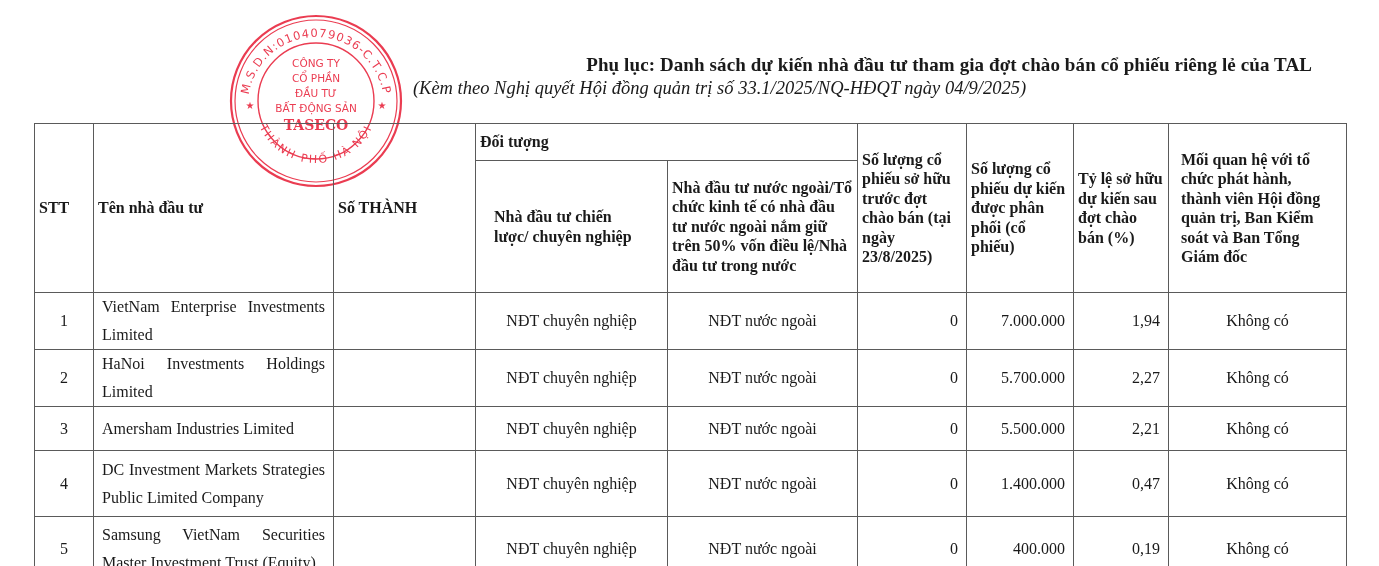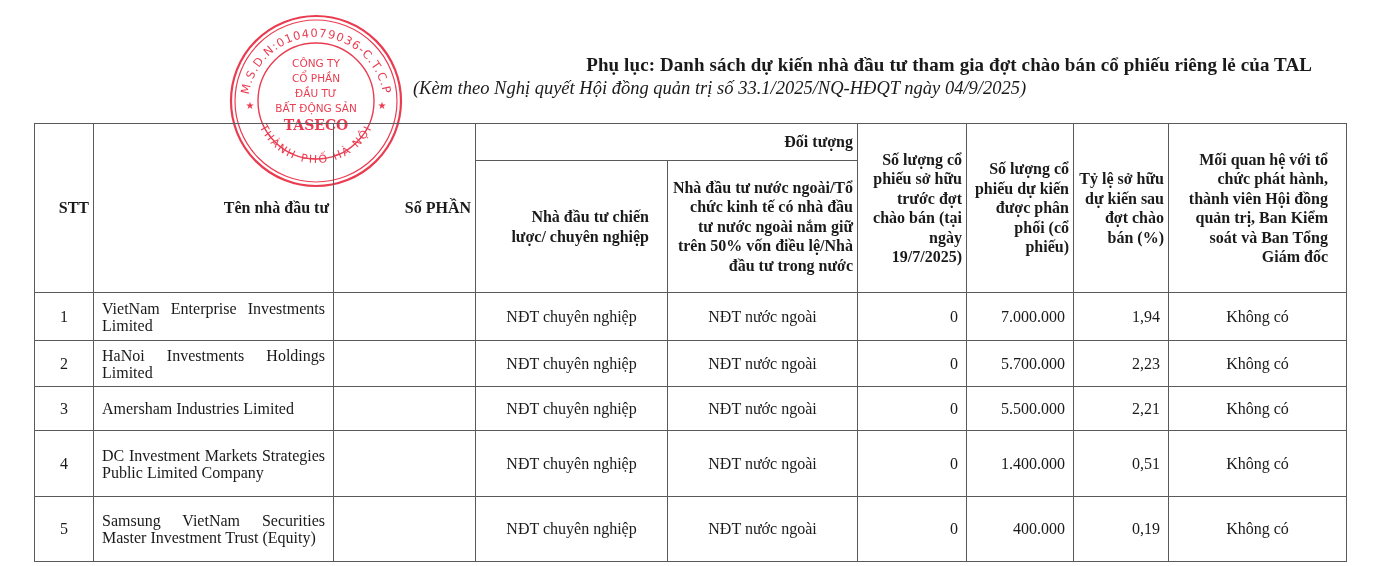--- a/index.html
+++ b/index.html
@@ -17,24 +17,24 @@
     font-style:italic; font-size:18.5px; padding-left:60px; box-sizing:border-box;
   }
   table.grid {
     position:absolute; left:34px; top:123px;
     border-collapse:collapse; table-layout:fixed;
     font-size:16px;
   }
   table.grid td, table.grid th {
     border:1.3px solid #5a5a5a; padding:0 4px; vertical-align:middle;
   }
-  table.grid th { font-weight:bold; text-align:right; line-height:19.5px; }
+  table.grid th { font-weight:bold; text-align:left; line-height:19.5px; }
   .c-center { text-align:center; }
   .c-right { text-align:right; padding-right:8px !important; }
-  .c-name { text-align:justify; text-align-last:left; line-height:17px; padding-left:8px !important; padding-right:8px !important; }
+  .c-name { text-align:justify; text-align-last:left; line-height:28px; padding-left:8px !important; padding-right:8px !important; }
   .stamp {
     position:absolute; left:228px; top:13px; width:176px; height:176px;
     pointer-events:none; opacity:0.88;
   }
 </style>
 </head>
 <body>
 
 <svg class="stamp" viewBox="0 0 176 176" xmlns="http://www.w3.org/2000/svg">
   <defs>
@@ -71,26 +71,26 @@
     <col style="width:190px">
     <col style="width:109px">
     <col style="width:107px">
     <col style="width:95px">
     <col style="width:178px">
   </colgroup>
   <thead>
     <tr style="height:37px">
       <th rowspan="2">STT</th>
       <th rowspan="2">Tên nhà đầu tư</th>
-      <th rowspan="2">Số PHẦN</th>
+      <th rowspan="2">Số THÀNH</th>
       <th colspan="2">Đối tượng</th>
-      <th rowspan="2">Số lượng cổ phiếu sở hữu trước đợt chào bán (tại ngày 19/7/2025)</th>
+      <th rowspan="2">Số lượng cổ phiếu sở hữu trước đợt chào bán (tại ngày 23/8/2025)</th>
       <th rowspan="2">Số lượng cổ phiếu dự kiến được phân phối (cổ phiếu)</th>
       <th rowspan="2">Tỷ lệ sở hữu dự kiến sau đợt chào bán (%)</th>
-      <th rowspan="2" style="padding:0 18px">Mối quan hệ với tổ chức phát hành, thành viên Hội đồng quản trị, Ban Kiểm soát và Ban Tổng Giám đốc</th>
+      <th rowspan="2" style="padding:0 12px">Mối quan hệ với tổ chức phát hành, thành viên Hội đồng quản trị, Ban Kiểm soát và Ban Tổng Giám đốc</th>
     </tr>
     <tr style="height:132px">
       <th style="padding:0 18px">Nhà đầu tư chiến lược/ chuyên nghiệp</th>
       <th>Nhà đầu tư nước ngoài/Tổ chức kinh tế có nhà đầu tư nước ngoài nắm giữ trên 50% vốn điều lệ/Nhà đầu tư trong nước</th>
     </tr>
   </thead>
   <tbody>
     <tr style="height:48px">
       <td class="c-center">1</td>
       <td class="c-name">VietNam Enterprise Investments Limited</td>
@@ -103,21 +103,21 @@
       <td class="c-center">Không có</td>
     </tr>
     <tr style="height:46px">
       <td class="c-center">2</td>
       <td class="c-name">HaNoi Investments Holdings Limited</td>
       <td></td>
       <td class="c-center">NĐT chuyên nghiệp</td>
       <td class="c-center">NĐT nước ngoài</td>
       <td class="c-right">0</td>
       <td class="c-right">5.700.000</td>
-      <td class="c-right">2,23</td>
+      <td class="c-right">2,27</td>
       <td class="c-center">Không có</td>
     </tr>
     <tr style="height:44px">
       <td class="c-center">3</td>
       <td class="c-name">Amersham Industries Limited</td>
       <td></td>
       <td class="c-center">NĐT chuyên nghiệp</td>
       <td class="c-center">NĐT nước ngoài</td>
       <td class="c-right">0</td>
       <td class="c-right">5.500.000</td>
@@ -125,21 +125,21 @@
       <td class="c-center">Không có</td>
     </tr>
     <tr style="height:66px">
       <td class="c-center">4</td>
       <td class="c-name">DC Investment Markets Strategies Public Limited Company</td>
       <td></td>
       <td class="c-center">NĐT chuyên nghiệp</td>
       <td class="c-center">NĐT nước ngoài</td>
       <td class="c-right">0</td>
       <td class="c-right">1.400.000</td>
-      <td class="c-right">0,51</td>
+      <td class="c-right">0,47</td>
       <td class="c-center">Không có</td>
     </tr>
     <tr style="height:65px">
       <td class="c-center">5</td>
       <td class="c-name">Samsung VietNam Securities Master Investment Trust (Equity)</td>
       <td></td>
       <td class="c-center">NĐT chuyên nghiệp</td>
       <td class="c-center">NĐT nước ngoài</td>
       <td class="c-right">0</td>
       <td class="c-right">400.000</td>

